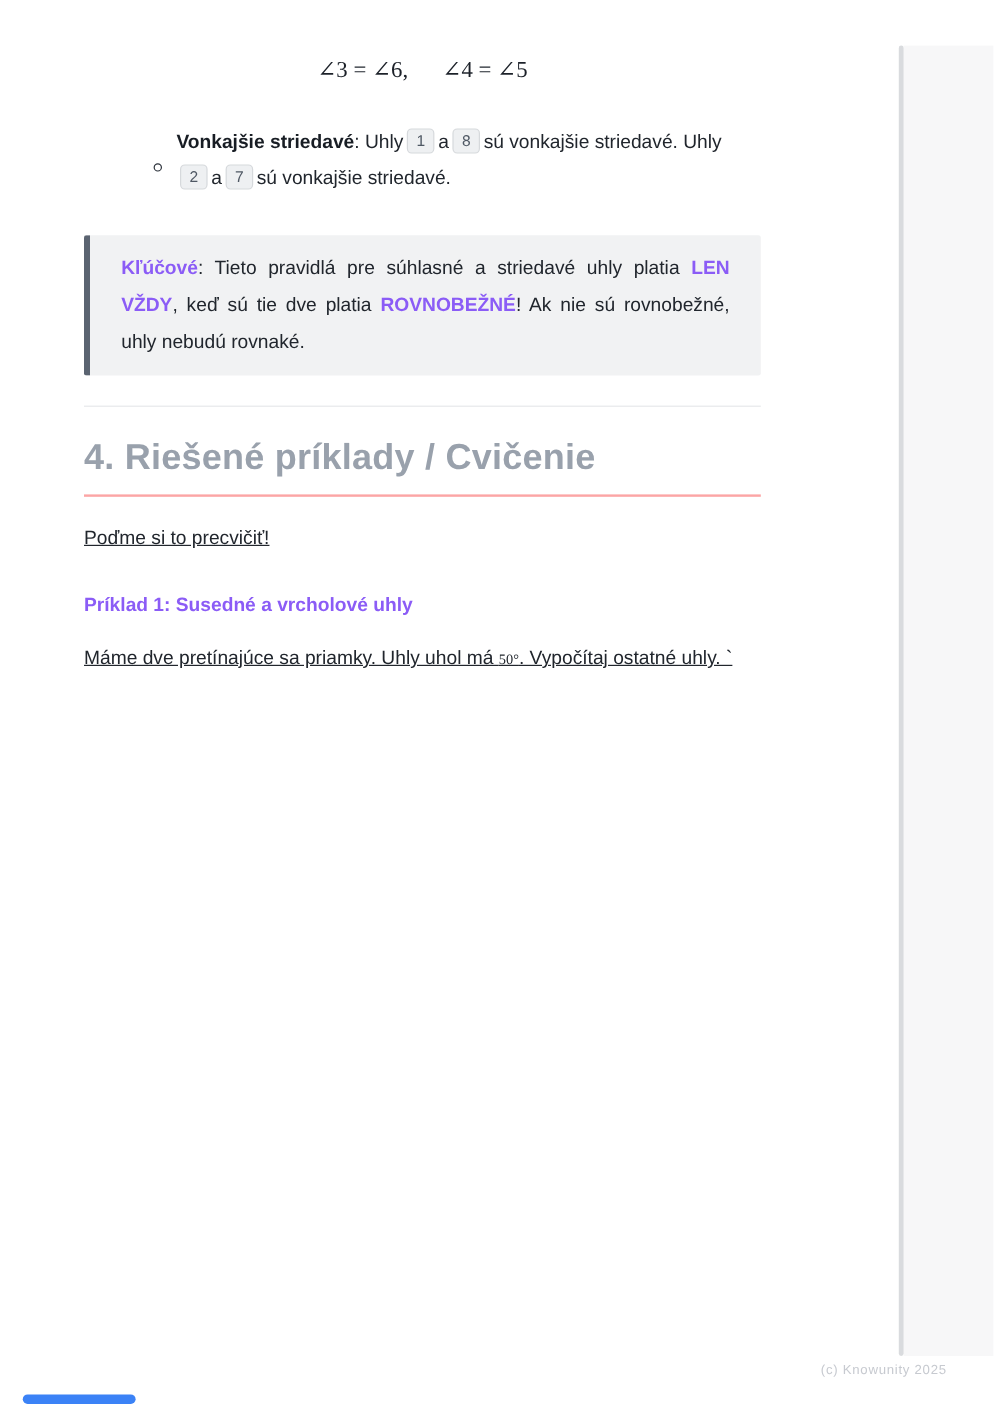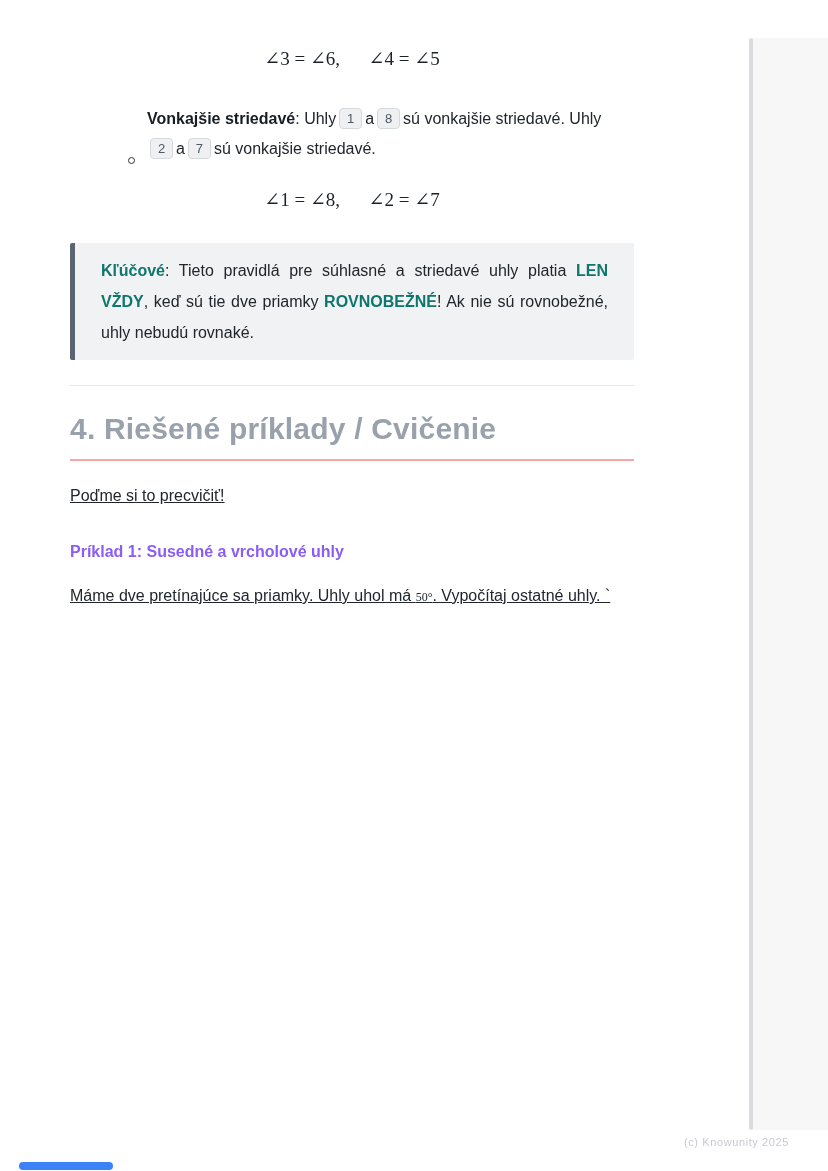--- a/index.html
+++ b/index.html
@@ -26,21 +26,21 @@
     color: #1c2129;
     white-space: pre;
   }
   .formula-top { margin-top: 47px; }
   .formula-mid { margin-top: 24px; }
 
   
   .bullet-item {
     margin-top: 34px;
     display: flex;
-    align-items: flex-end;
+    align-items: center;
   }
   .bullet-marker {
     flex: 0 0 auto;
     width: 7px; height: 7px;
     border: 1.6px solid #2c323b;
     border-radius: 50%;
     margin: 10px 12px 0 58px;
   }
   .bullet-text {
     font-size: 16px;
@@ -78,21 +78,21 @@
     flex: 0 0 5px;
     background: #5b6471;
   }
   .callout-body {
     padding: 12px 26px 12px 26px;
     font-size: 16px;
     line-height: 31px;
     color: #21262d;
     text-align: justify;
   }
-  .callout-body b { font-weight: 700; color: #0f766e; }
+  .callout-body b { font-weight: 700; color: #8b5cf6; }
 
   hr.rule {
     border: none;
     border-top: 1px solid #e7e8ea;
     margin-top: 25px;
   }
 
   h2.section-heading {
     margin-top: 26px;
     font-size: 30px;
@@ -153,25 +153,24 @@
 
     <div class="formula formula-top">∠3 = ∠6,  ∠4 = ∠5</div>
 
     <div class="bullet-item">
       <span class="bullet-marker"></span>
       <div class="bullet-text"><b>Vonkajšie striedavé</b><span>: Uhly</span><span class="badge">1</span><span>a</span><span class="badge">8</span><span>sú vonkajšie striedavé. Uhly</span>
         <span class="badge">2</span><span>a</span><span class="badge">7</span><span>sú vonkajšie striedavé.</span>
       </div>
     </div>
 
-    <div class="formula formula-mid">∠1 = ∠8,  ∠2 = ∠7</div>
 
     <div class="callout">
       <div class="callout-bar"></div>
-      <div class="callout-body"><b>Kľúčové</b><span>: Tieto pravidlá pre súhlasné a striedavé uhly platia </span><b>LEN VŽDY</b><span>, keď sú tie dve priamky </span><b>ROVNOBEŽNÉ</b><span>! Ak nie sú rovnobežné, uhly nebudú rovnaké.</span>
+      <div class="callout-body"><b>Kľúčové</b><span>: Tieto pravidlá pre súhlasné a striedavé uhly platia </span><b>LEN VŽDY</b><span>, keď sú tie dve platia </span><b>ROVNOBEŽNÉ</b><span>! Ak nie sú rovnobežné, uhly nebudú rovnaké.</span>
       </div>
     </div>
 
     <hr class="rule">
 
     <h2 class="section-heading">4. Riešené príklady / Cvičenie</h2>
 
     <p class="para">Poďme si to precvičiť!</p>
 
     <p class="para-bold">Príklad 1: Susedné a vrcholové uhly</p>

